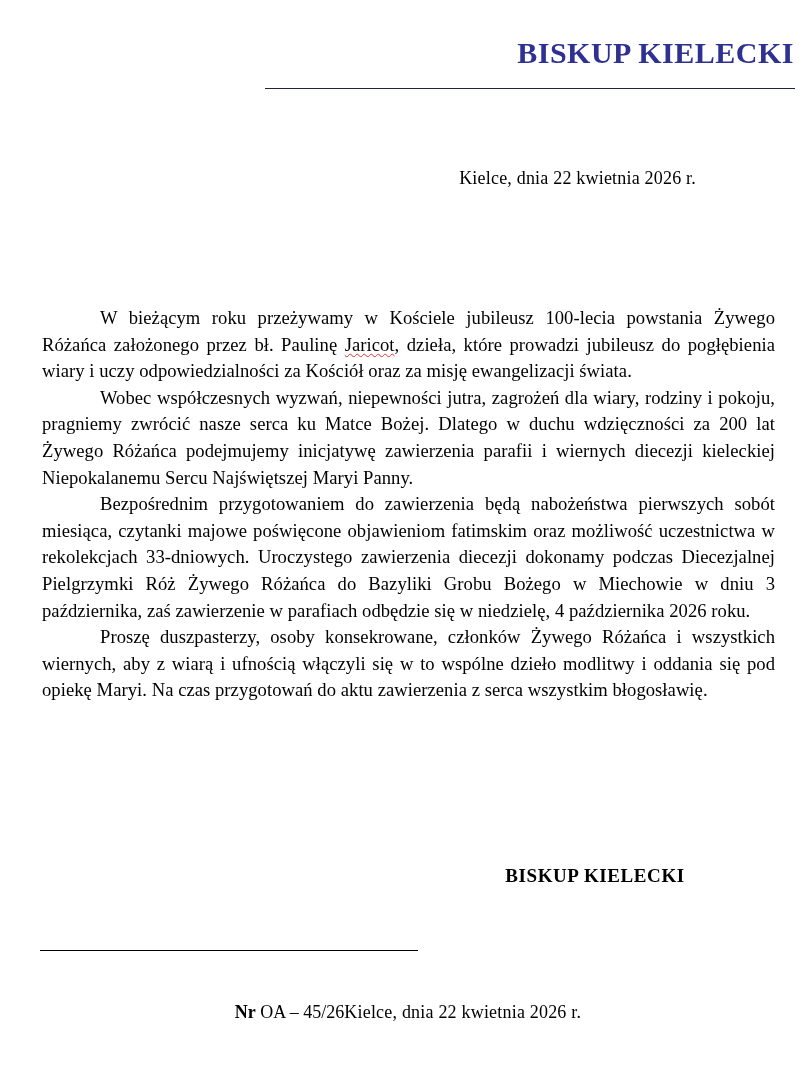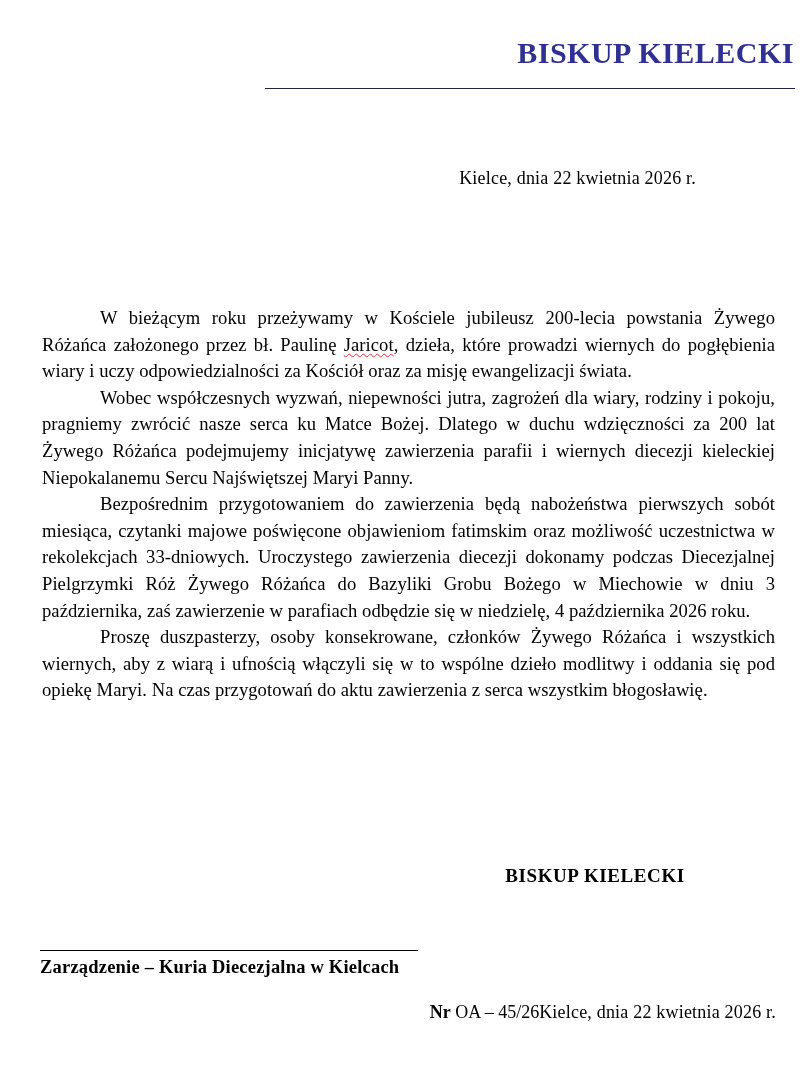--- a/index.html
+++ b/index.html
@@ -140,21 +140,21 @@
     font-size: 18.5px;
     font-weight: bold;
     letter-spacing: 0.2px;
   }
   .footer-row {
     position: absolute;
     left: 40px;
     top: 1002px;
     width: 736px;
     display: flex;
-    justify-content: flex-end;
+    justify-content: center;
     align-items: baseline;
     font-size: 18px;
   }
   .footer-ref b {
     font-weight: bold;
   }
   .footer-date {
     letter-spacing: 0.2px;
   }
 </style>
@@ -165,31 +165,30 @@
 
   <div class="letterhead">
     <div class="letterhead-title">BISKUP KIELECKI</div>
   </div>
   <div class="letterhead-rule"></div>
 
   <div class="doc-date">Kielce, dnia 22 kwietnia 2026 r.</div>
 
 
   <div class="body-text">
-    <p><span>W bieżącym roku przeżywamy w Kościele jubileusz 200-lecia powstania Żywego Różańca założonego przez bł. Paulinę </span><span class="spellcheck">Jaricot</span><span>, dzieła, które prowadzi wiernych do pogłębienia wiary i uczy odpowiedzialności za Kościół oraz za misję ewangelizacji świata.</span></p>
+    <p><span>W bieżącym roku przeżywamy w Kościele jubileusz 100-lecia powstania Żywego Różańca założonego przez bł. Paulinę </span><span class="spellcheck">Jaricot</span><span>, dzieła, które prowadzi jubileusz do pogłębienia wiary i uczy odpowiedzialności za Kościół oraz za misję ewangelizacji świata.</span></p>
     <p>Wobec współczesnych wyzwań, niepewności jutra, zagrożeń dla wiary, rodziny i pokoju, pragniemy zwrócić nasze serca ku Matce Bożej. Dlatego w duchu wdzięczności za 200 lat Żywego Różańca podejmujemy inicjatywę zawierzenia parafii i wiernych diecezji kieleckiej Niepokalanemu Sercu Najświętszej Maryi Panny.</p>
     <p>Bezpośrednim przygotowaniem do zawierzenia będą nabożeństwa pierwszych sobót miesiąca, czytanki majowe poświęcone objawieniom fatimskim oraz możliwość uczestnictwa w rekolekcjach 33-dniowych. Uroczystego zawierzenia diecezji dokonamy podczas Diecezjalnej Pielgrzymki Róż Żywego Różańca do Bazyliki Grobu Bożego w Miechowie w dniu 3 października, zaś zawierzenie w parafiach odbędzie się w niedzielę, 4 października 2026 roku.</p>
     <p>Proszę duszpasterzy, osoby konsekrowane, członków Żywego Różańca i wszystkich wiernych, aby z wiarą i ufnością włączyli się w to wspólne dzieło modlitwy i oddania się pod opiekę Maryi. Na czas przygotowań do aktu zawierzenia z serca wszystkim błogosławię.</p>
   </div>
 
   <div class="signature">
     <div class="signature-role">BISKUP KIELECKI</div>
   </div>
 
   <div class="footer-rule"></div>
-  <div class="footer-heading">Zarządzenie – Kuria Diecezjalna w Kielcach</div>
 
   <div class="footer-row">
     <div class="footer-ref"><b>Nr</b><span> OA – 45/26</span></div>
     <div class="footer-date">Kielce,  dnia 22 kwietnia 2026 r.</div>
   </div>
 
 </div>
 
 </body></html>

